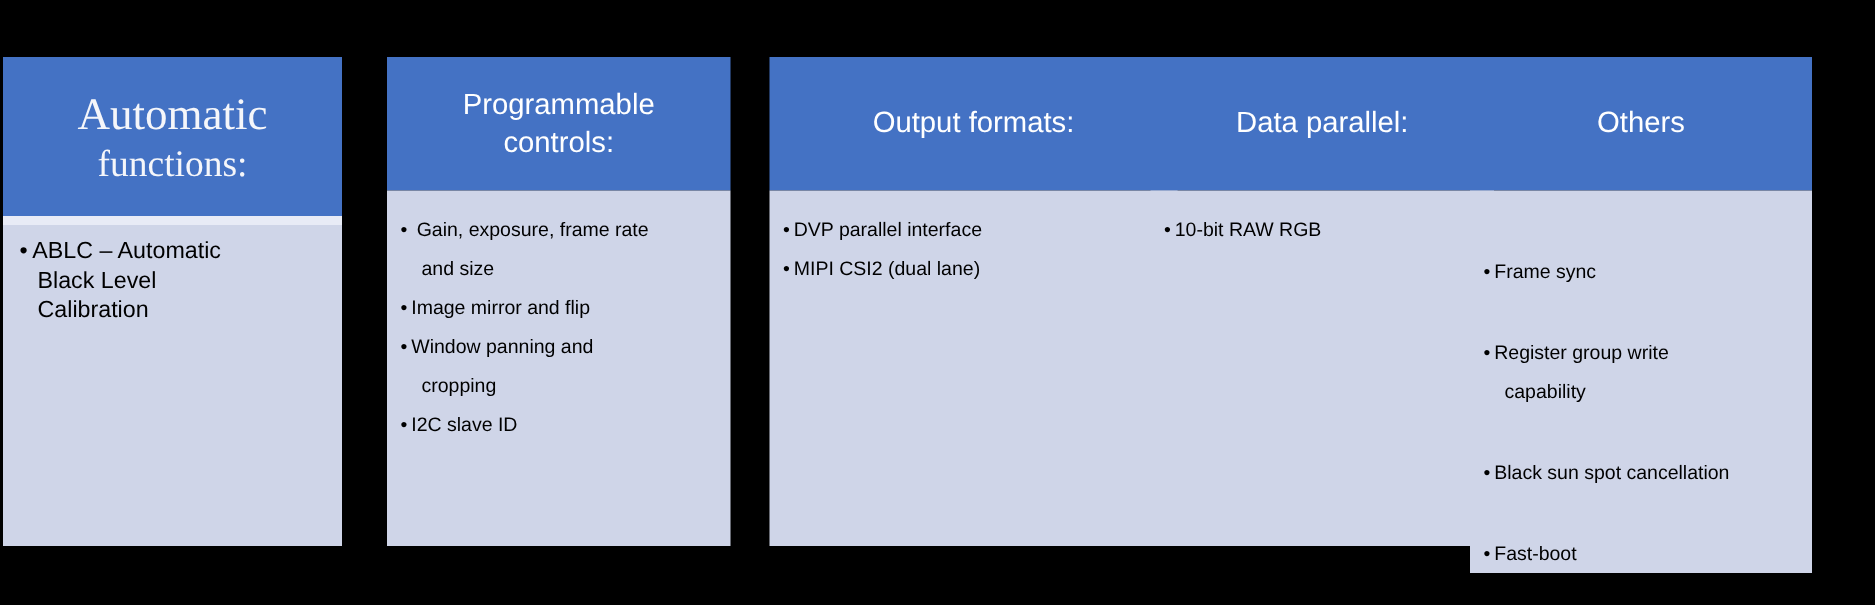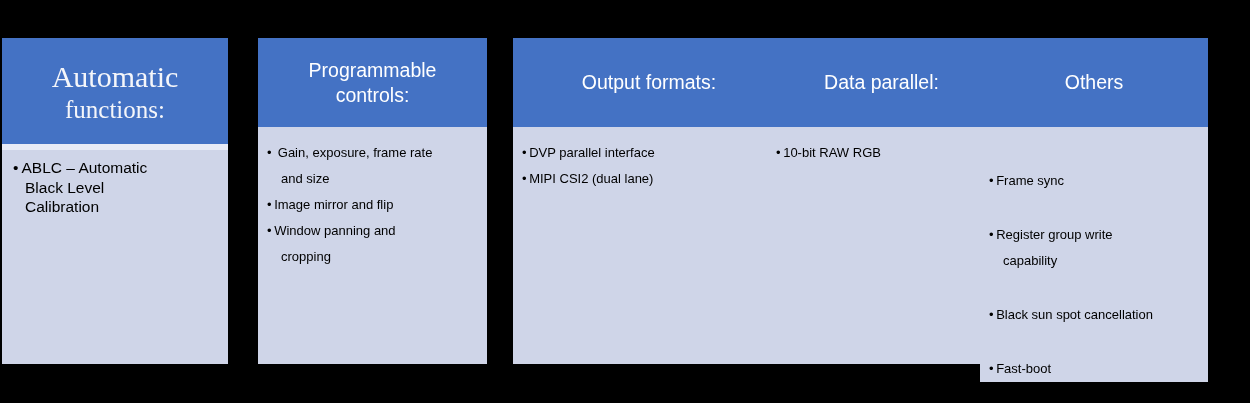--- a/index.html
+++ b/index.html
@@ -112,20 +112,21 @@
   <section class="card">
     <header class="card-header">
           <span class="title-line">Programmable</span>
           <span class="title-line">controls:</span>
         </header>
 
     <ul class="card-body">
           <li>&nbsp;Gain, exposure, frame rate and size</li>
           <li>Image mirror and flip</li>
           <li>Window panning and cropping</li>
+          <li>I2C slave ID</li>
         </ul>
   </section>
 
   <section class="card">
     <header class="card-header">
           <span class="title-line">Output formats:</span>
         </header>
 
     <ul class="card-body">
           <li>DVP parallel interface</li>

